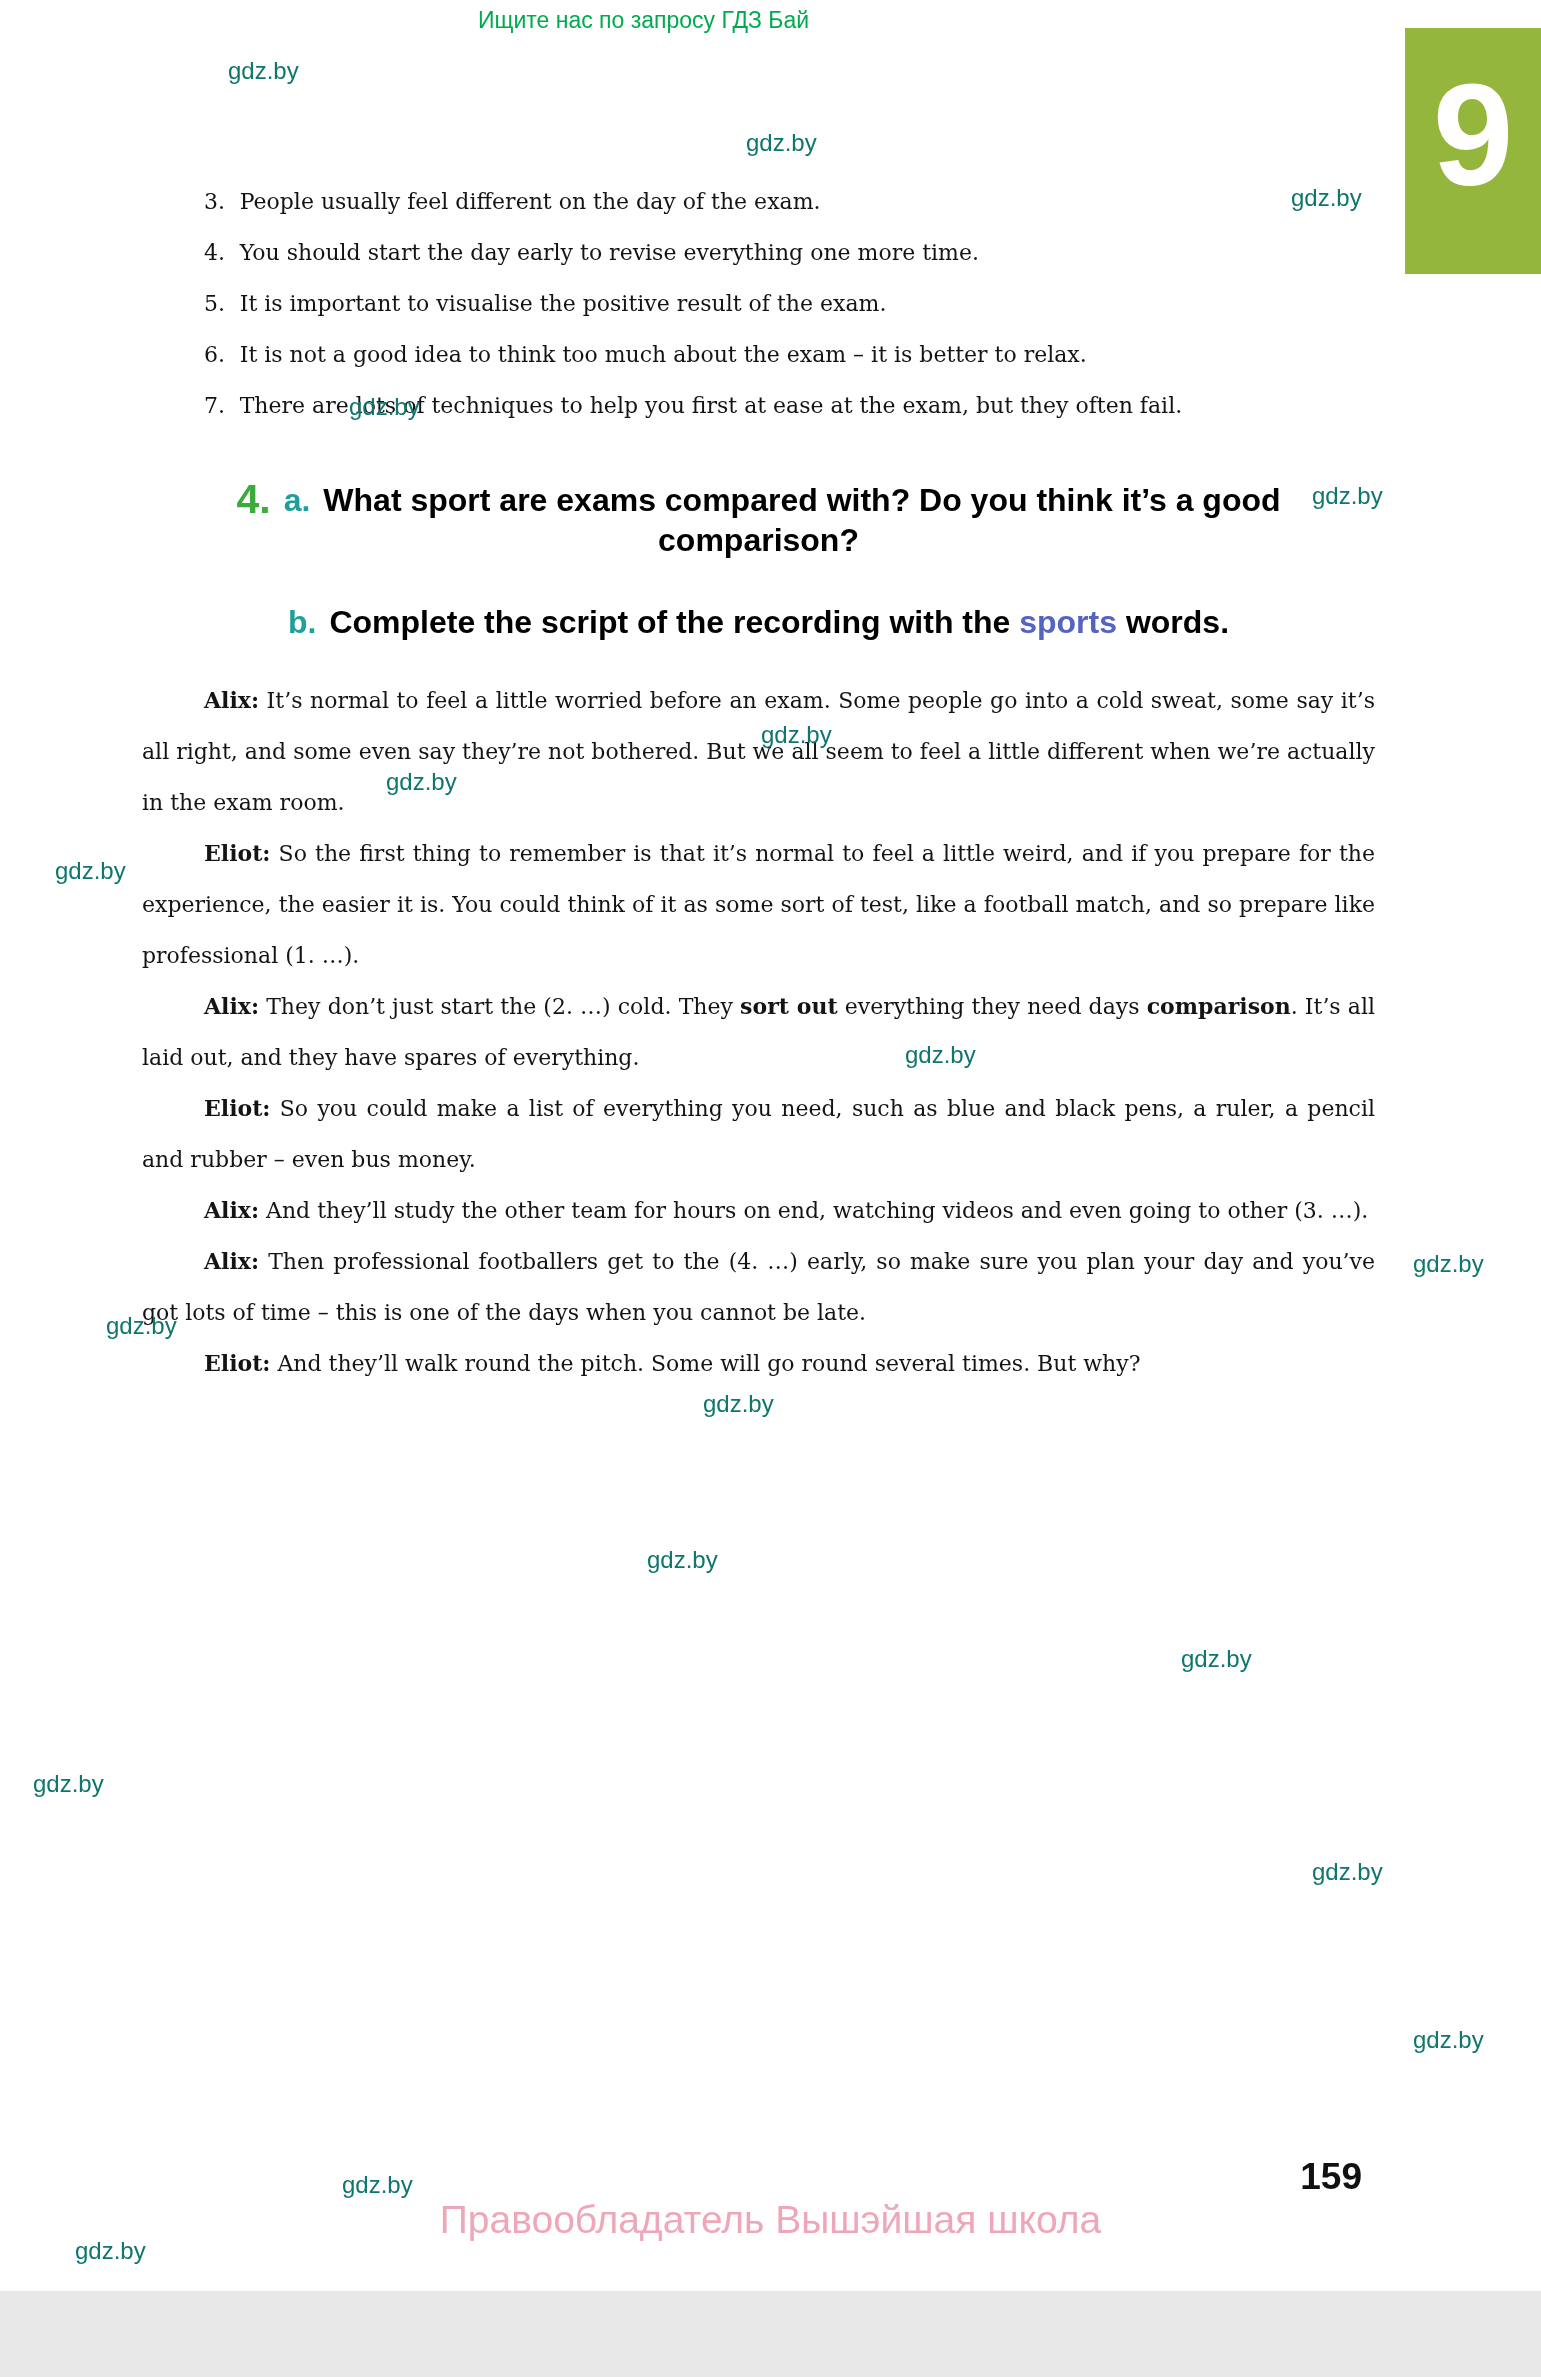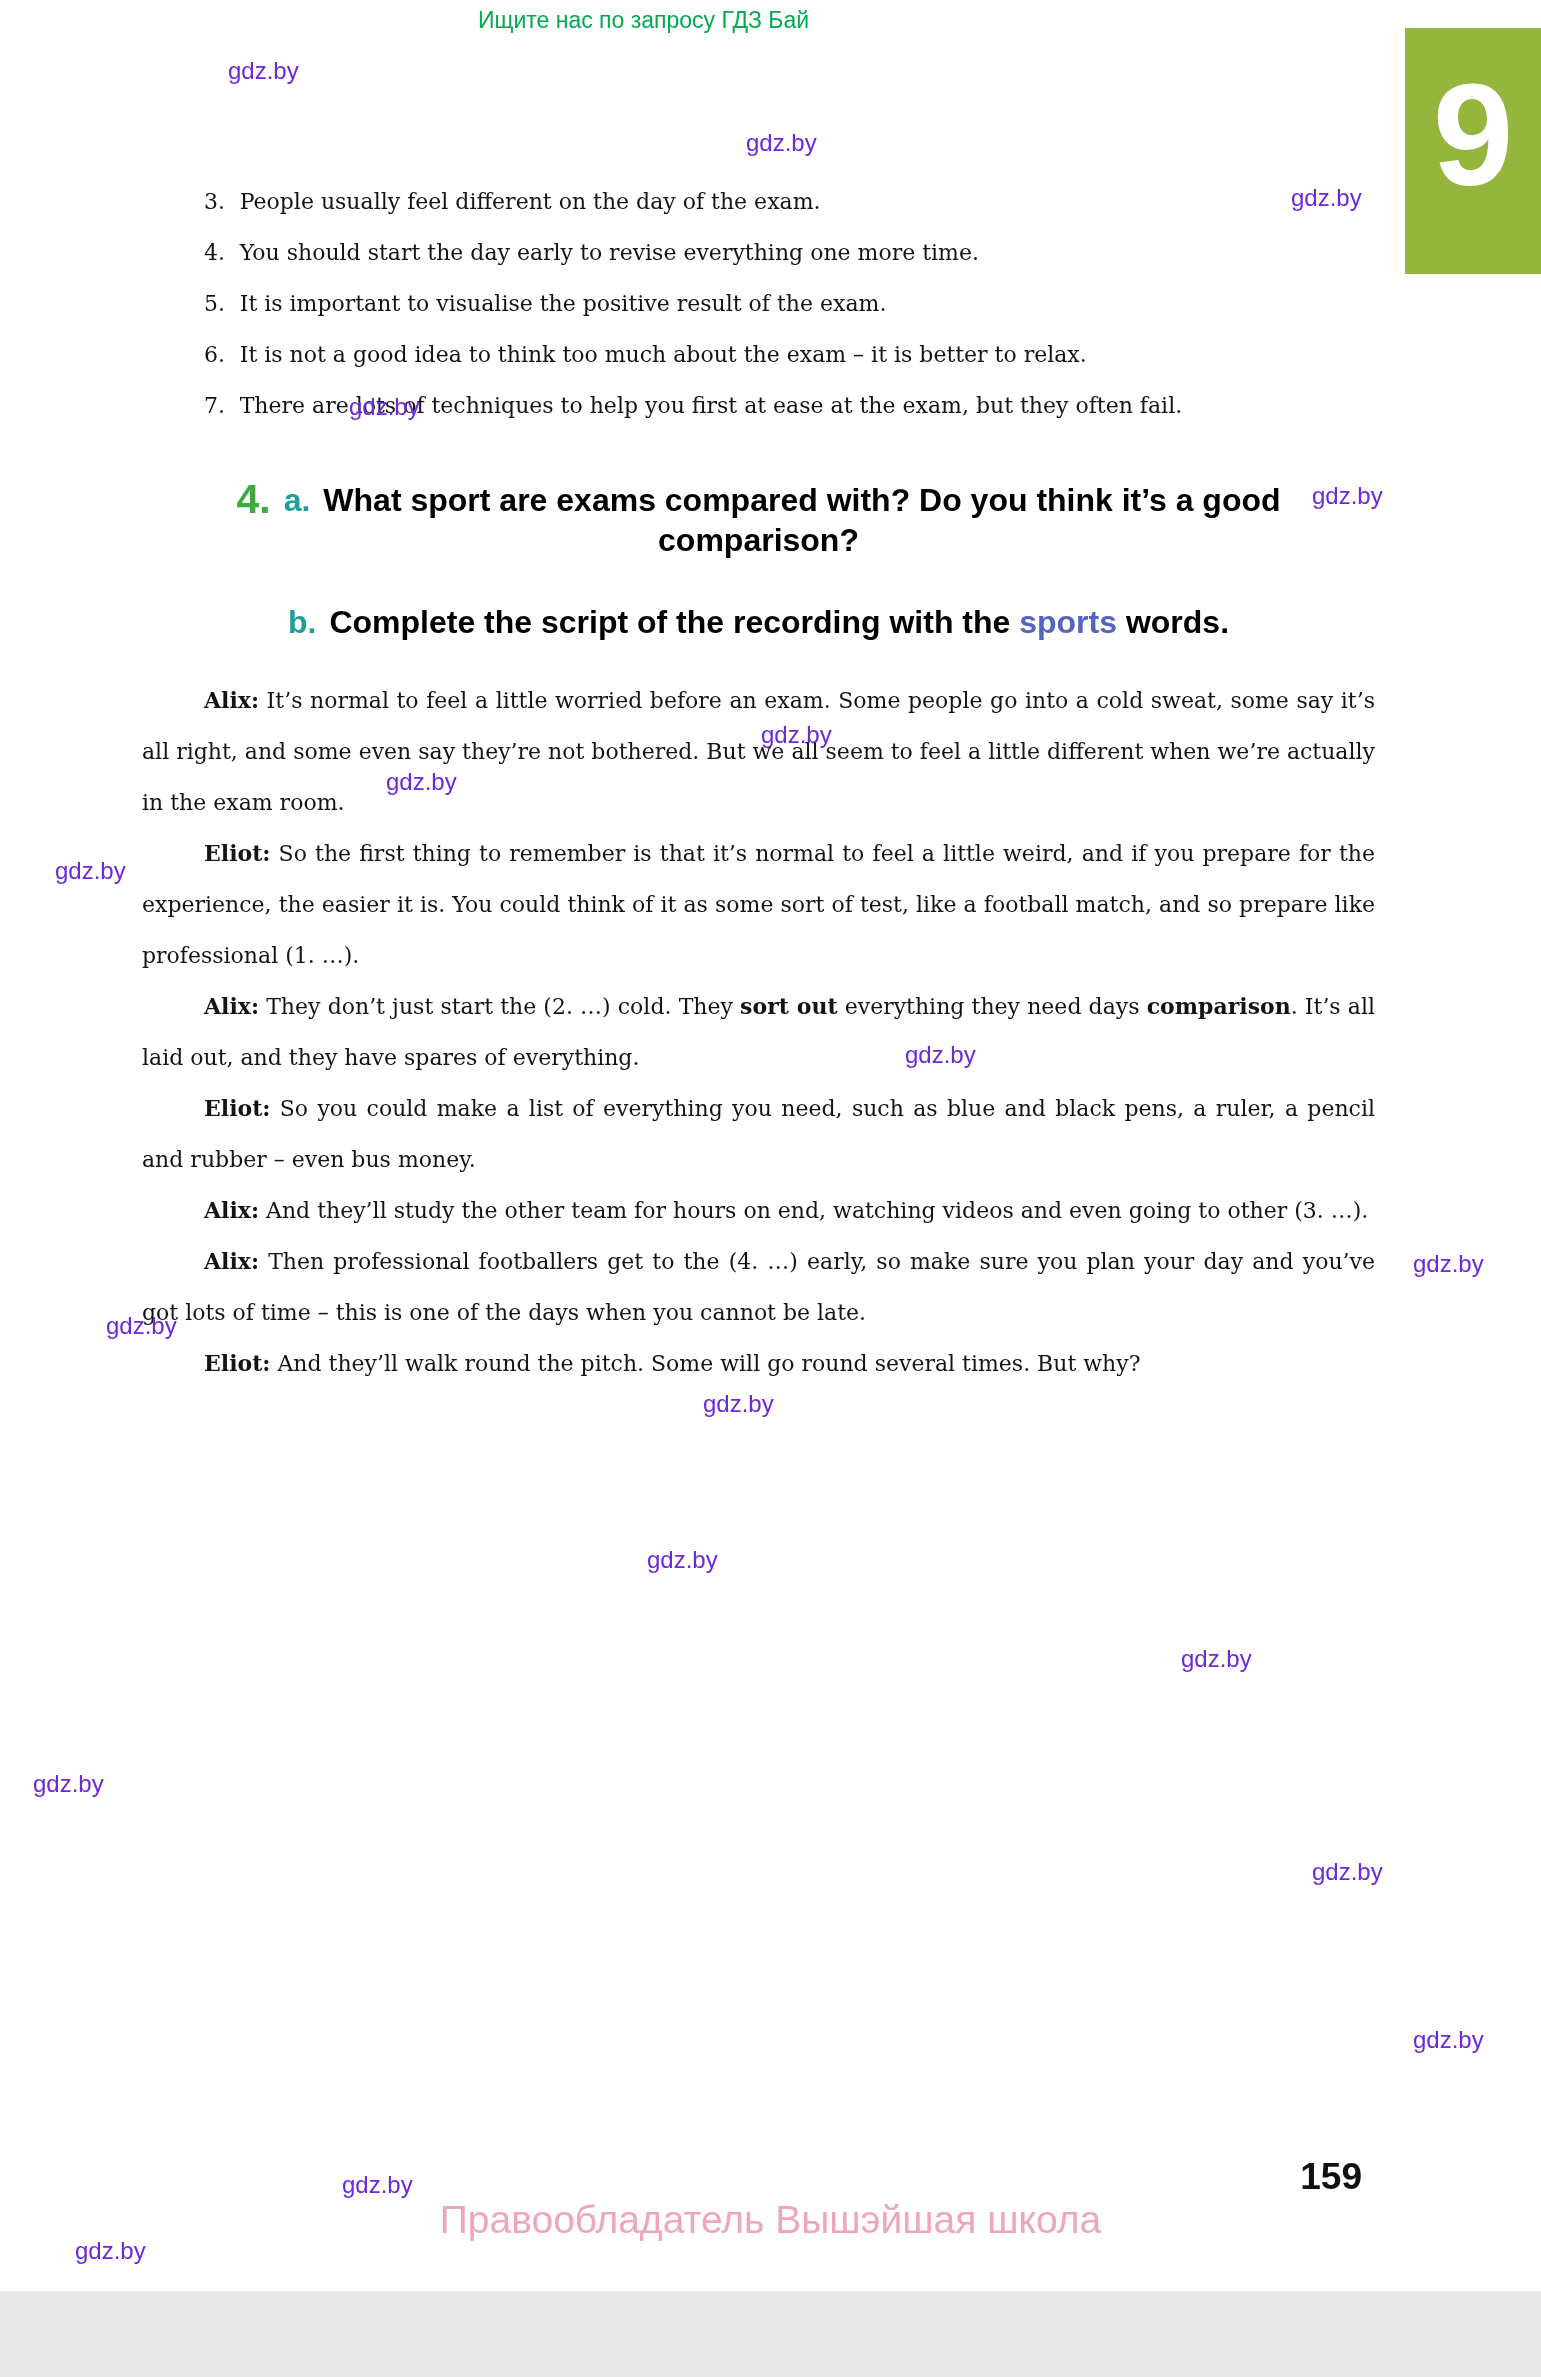--- a/index.html
+++ b/index.html
@@ -35,21 +35,21 @@
   .hb  { margin-top:42px; }
   .task-num {
     color:#3daa3d; font-size:41px; padding-right:13px;
     vertical-align:-1.8px;
   }
   .part-label { color:#1f9f9b; padding-right:13px; }
   .blue-word { color:#5563c1; }
   #dialogue { margin-top:33px; }
   .wm {
     position:absolute; font-family:"Liberation Sans", sans-serif;
-    font-size:24px; color:#6d28d9; white-space:nowrap;
+    font-size:24px; color:#0f766e; white-space:nowrap;
   }
   .page-num {
     position:absolute; top:2156px; right:179px;
     font-family:"Liberation Sans", sans-serif; font-weight:bold;
     font-size:37px; color:#111111;
   }
   .copyright {
     position:absolute; top:2198px; left:0; width:1541px; text-align:center;
     font-family:"Liberation Sans", sans-serif; font-size:39px; color:#eea7b8;
   }

